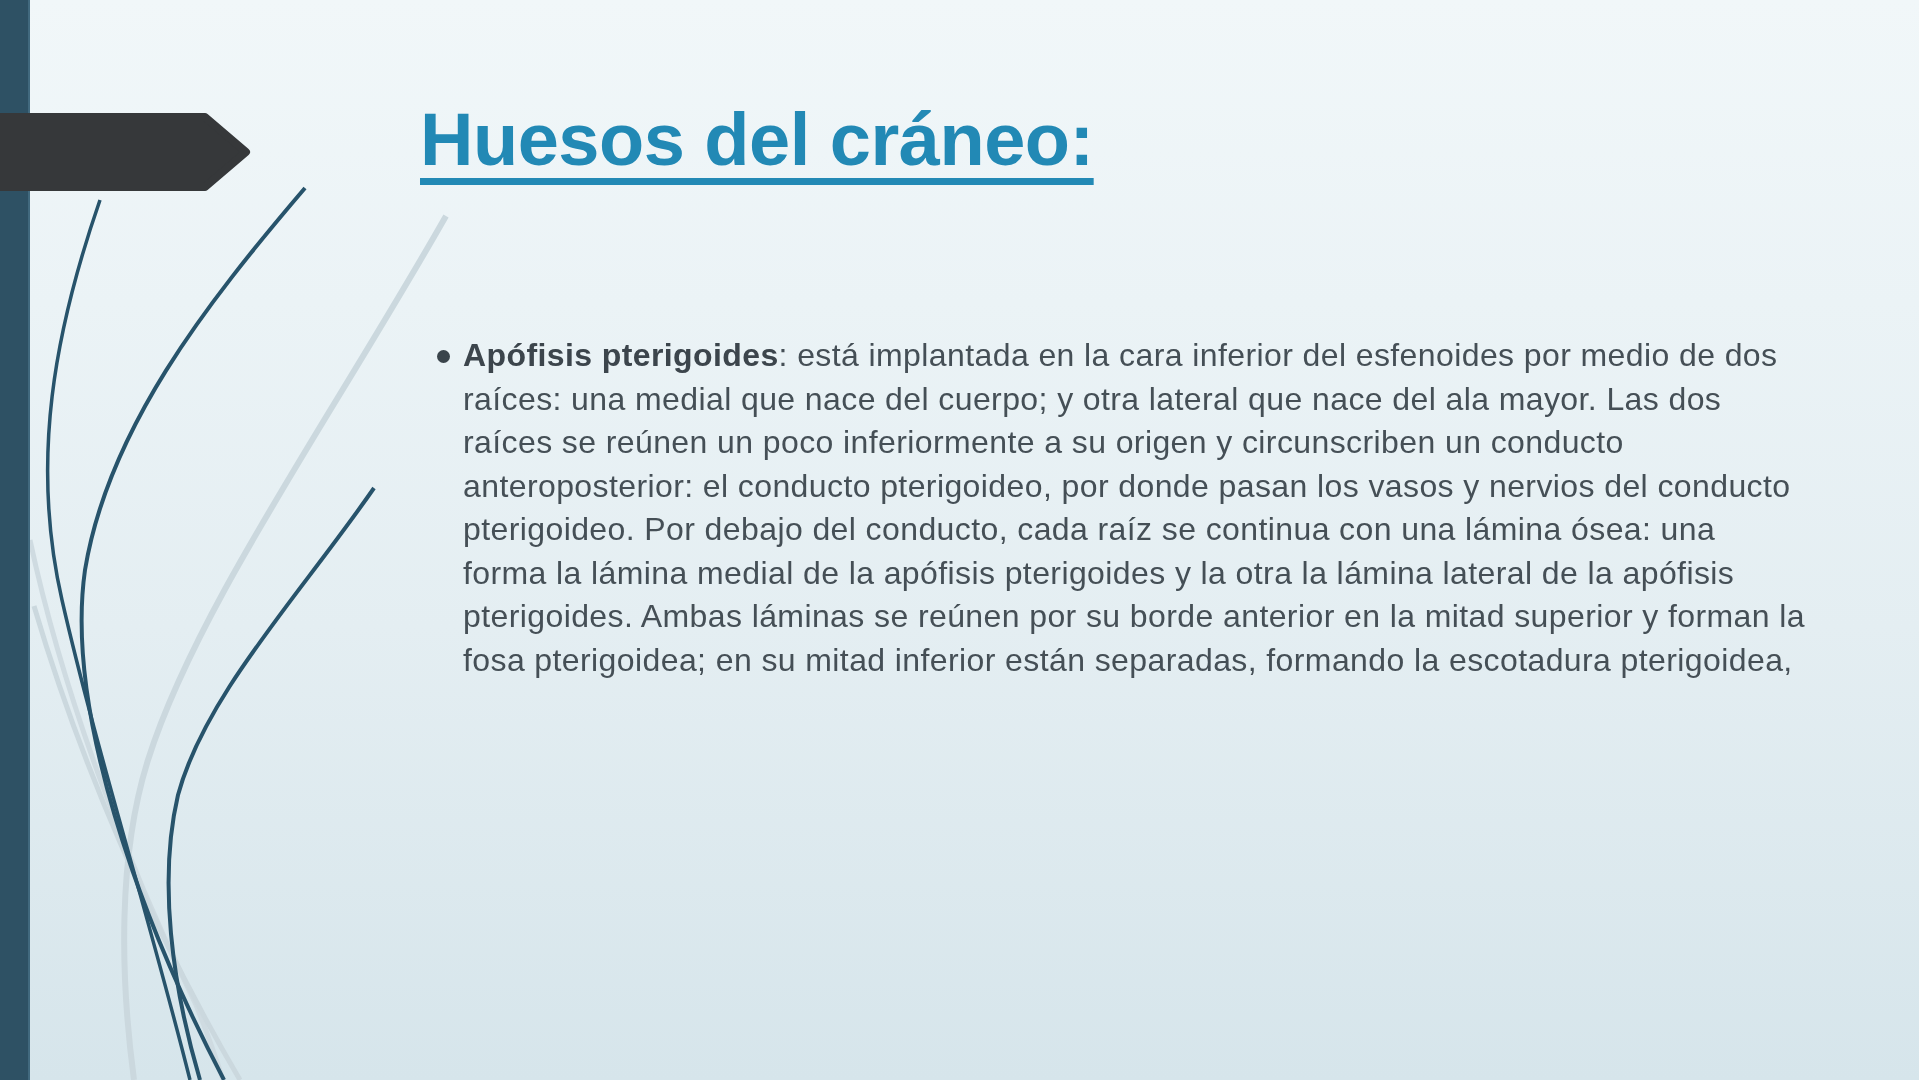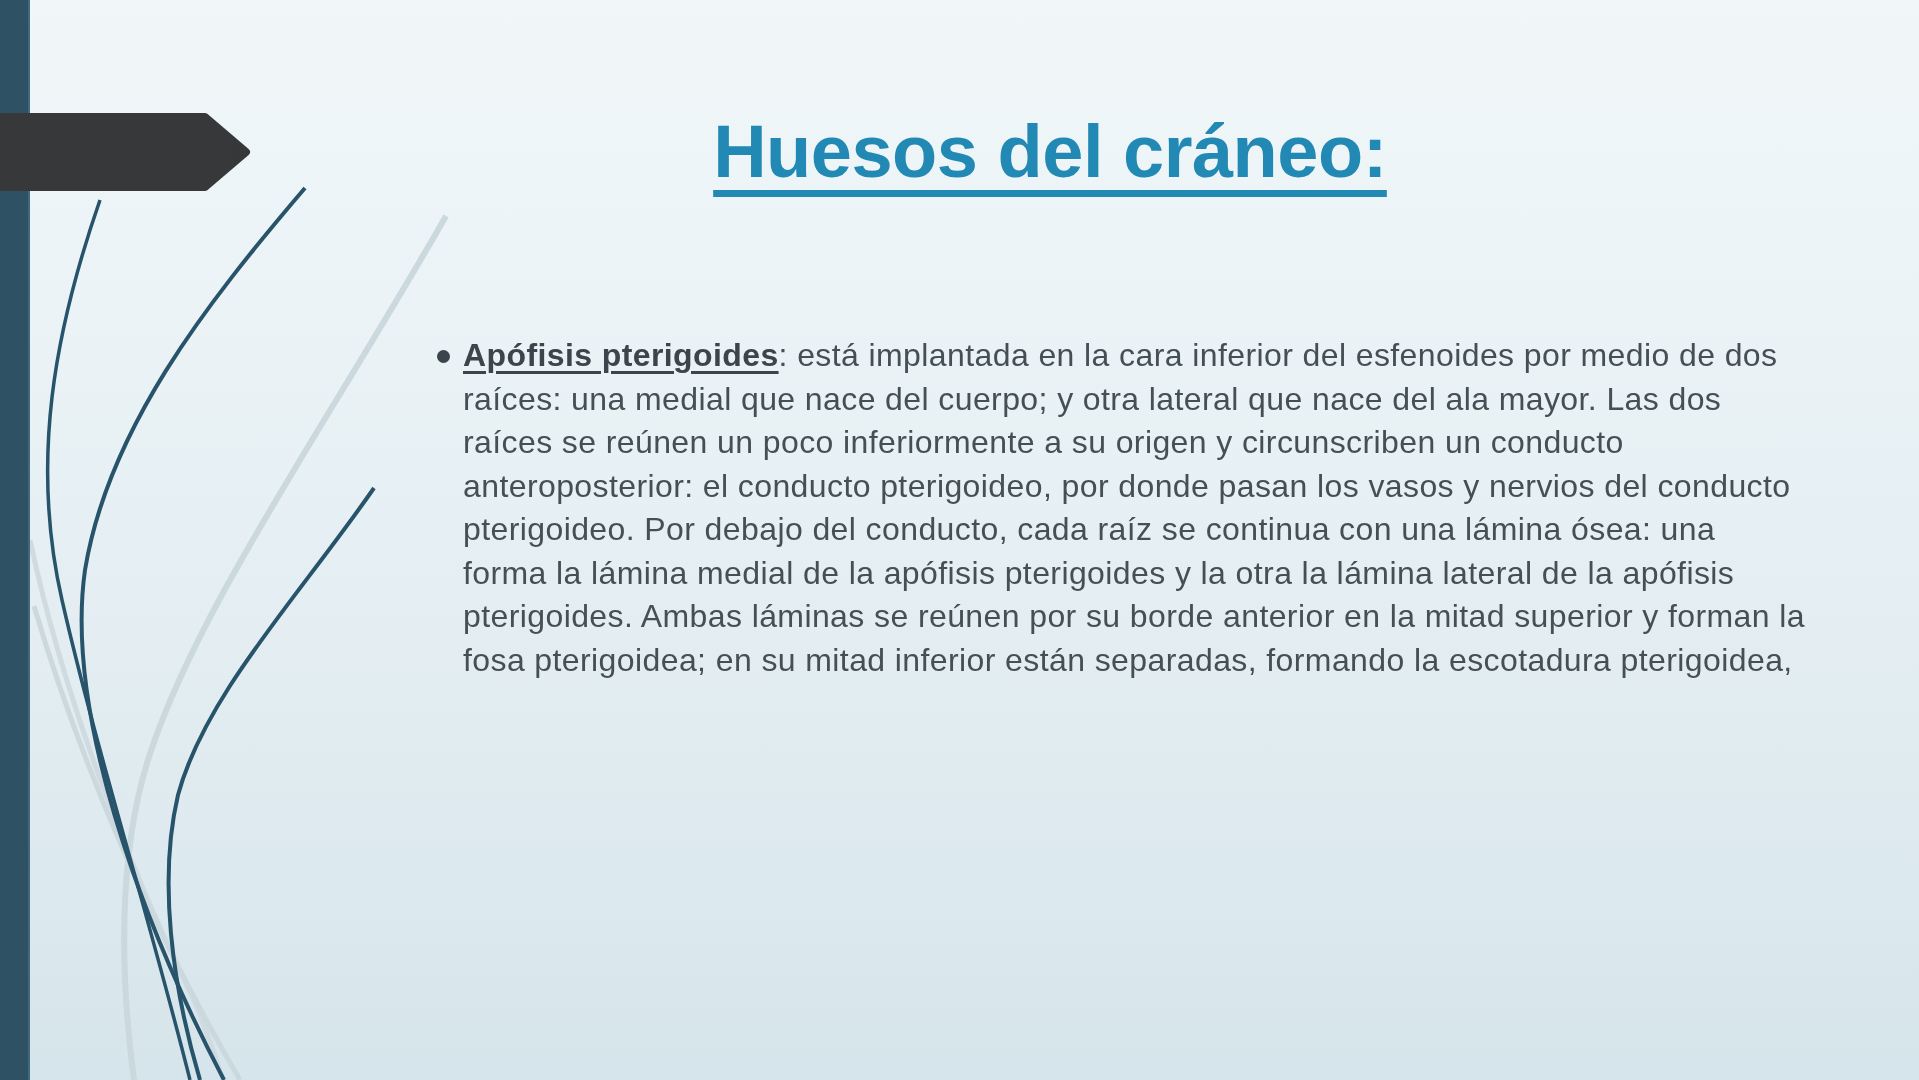--- a/index.html
+++ b/index.html
@@ -34,24 +34,23 @@
   
   .arrow-banner {
     position: absolute;
     left: 0; top: 0;
     width: 300px; height: 260px;
     z-index: 4;
   }
   
   .title {
     position: absolute;
-    left: 420px; top: 104px;
+    left: 420px; top: 92px;
     width: 1260px;
     margin: 0;
-    text-align: center;
     font-size: 74px;
     line-height: 95px;
     font-weight: bold;
     letter-spacing: -0.5px;
     color: #2289b5;
     z-index: 5;
   }
   .title-line {
     display: block;
     text-decoration: underline;
@@ -79,21 +78,20 @@
   .bullet-text {
     margin: 0;
     font-size: 32px;
     line-height: 43.5px;
     letter-spacing: 0.4px;
     color: #454f56;
   }
   .bullet-lead {
     font-weight: bold;
     color: #3c454c;
-    text-decoration: underline;
     text-decoration-thickness: 3px;
     text-underline-offset: 5px;
   }
 </style>
 </head>
 <body>
 
 <div class="slide">
 
   <svg class="swooshes" viewBox="0 0 1919 1080" xmlns="http://www.w3.org/2000/svg" aria-hidden="true">

